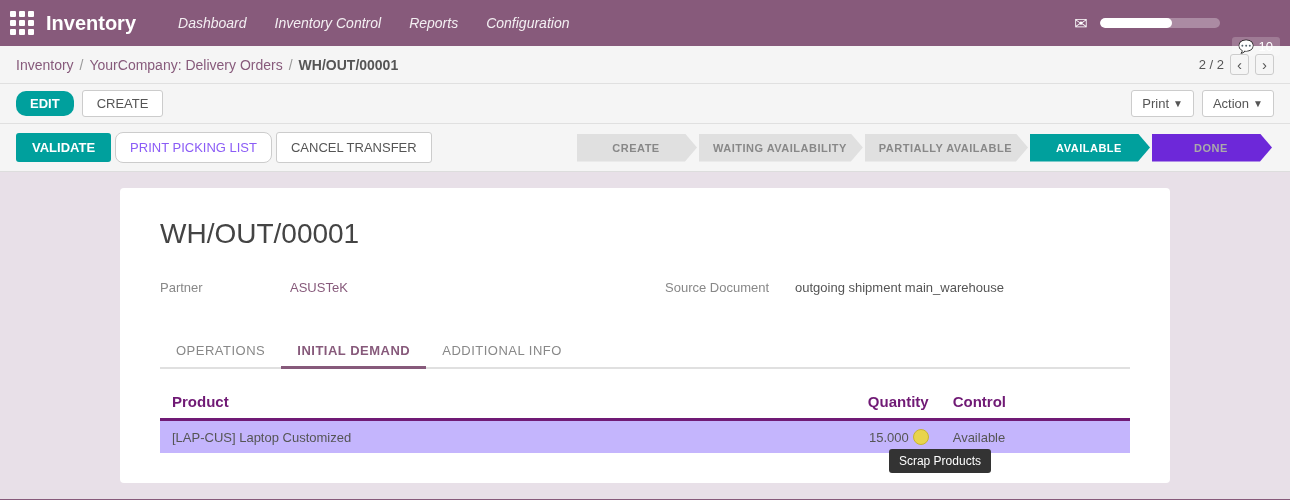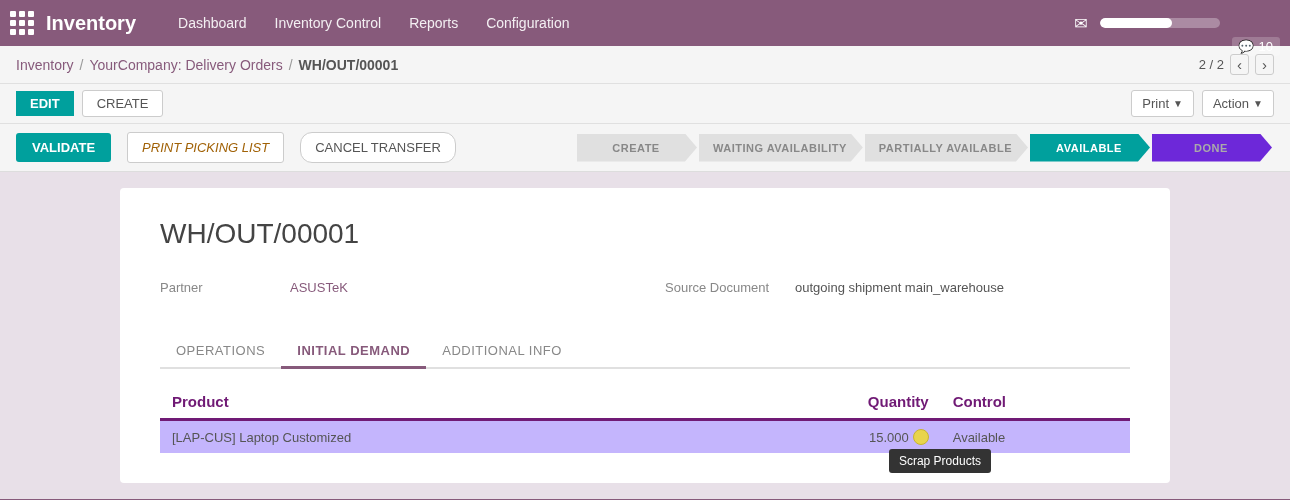--- a/index.html
+++ b/index.html
@@ -30,20 +30,21 @@
     .top-nav .brand {
       font-size: 20px;
       font-weight: bold;
       color: white;
       margin-right: 30px;
     }
     .top-nav .nav-links {
       display: flex;
       gap: 4px;
       flex: 1;
+      font-style: italic;
     }
     .top-nav .nav-links a {
       color: rgba(255,255,255,0.9);
       text-decoration: none;
       padding: 6px 12px;
       border-radius: 3px;
       font-size: 14px;
     }
     .top-nav .nav-right {
       display: flex;
@@ -118,21 +119,21 @@
       display: flex;
       align-items: center;
       gap: 8px;
       border-bottom: 1px solid #e0e0e0;
     }
     .btn-edit {
       background: #00a09d;
       color: white;
       border: none;
       padding: 5px 14px;
-      border-radius: 0;
+      border-radius: 10px;
       cursor: pointer;
       font-size: 13px;
       font-weight: bold;
     }
     .btn-create {
       background: white;
       color: #555;
       border: 1px solid #ccc;
       padding: 5px 14px;
       border-radius: 3px;
@@ -159,49 +160,48 @@
       background: #f5f5f5;
       padding: 8px 16px;
       display: flex;
       align-items: center;
       gap: 6px;
       border-bottom: 1px solid #ddd;
       justify-content: space-between;
     }
     .workflow-buttons {
       display: flex;
-      gap: 16px;
+      gap: 4px;
       align-items: center;
     }
     .btn-validate {
       background: #00a09d;
       color: white;
       border: none;
       padding: 7px 16px;
       border-radius: 3px;
       cursor: pointer;
       font-size: 13px;
       font-weight: bold;
     }
     .btn-picking {
       background: white;
-      color: #a16207;
+      color: #8b5cf6;
       border: 1px solid #ccc;
       padding: 7px 14px;
-      border-radius: 3px;
-      cursor: pointer;
-      font-size: 13px;
-      font-style: italic;
+      border-radius: 8px;
+      cursor: pointer;
+      font-size: 13px;
     }
     .btn-cancel {
       background: white;
       color: #555;
       border: 1px solid #ccc;
       padding: 7px 14px;
-      border-radius: 12px;
+      border-radius: 3px;
       cursor: pointer;
       font-size: 13px;
     }
 
     
     .status-pipeline {
       display: flex;
       align-items: center;
     }
     .pipeline-step {

